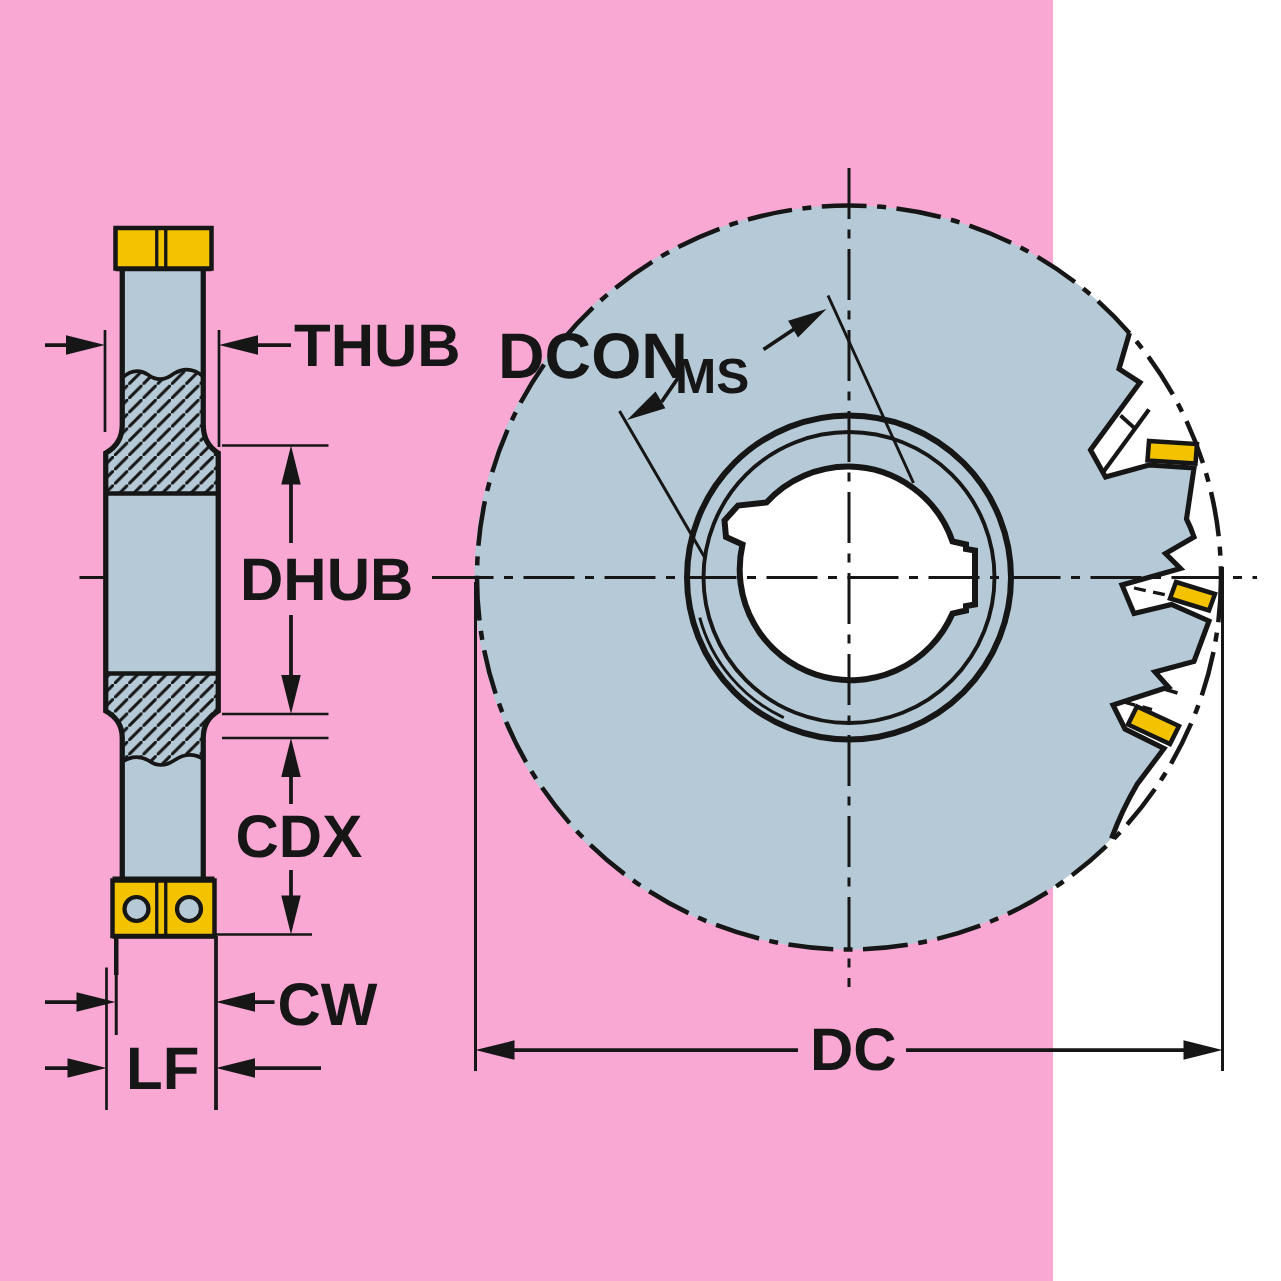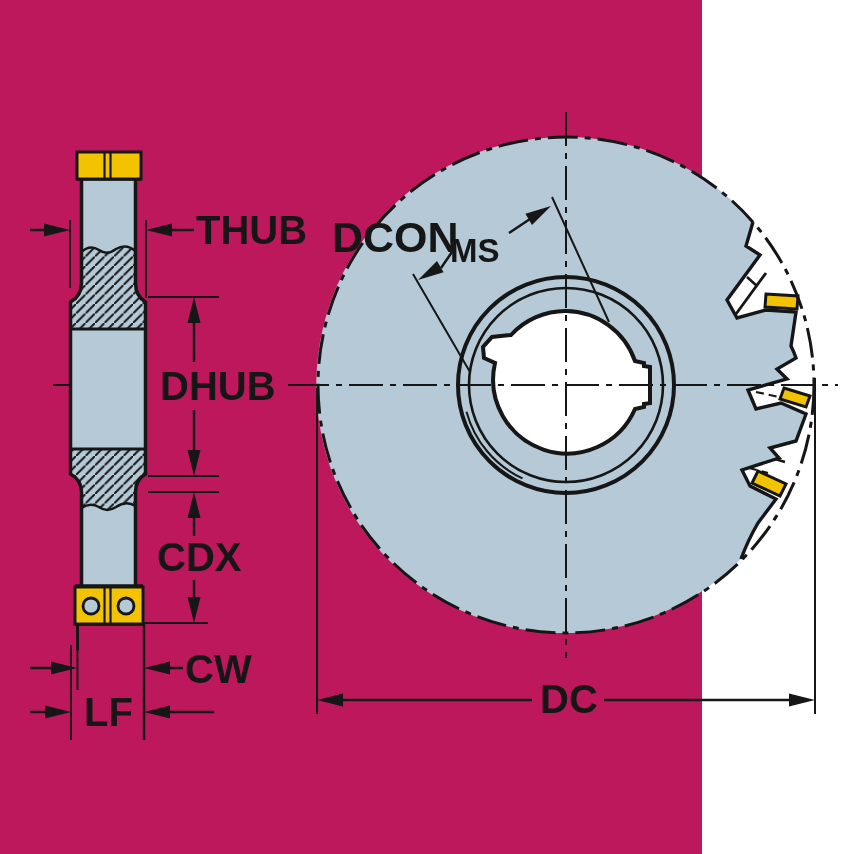--- a/index.html
+++ b/index.html
@@ -1,16 +1,16 @@
 <!DOCTYPE html>
 <html><head>
 <meta charset="utf-8">
 <style>
   html,body{margin:0;padding:0;background:#fff;width:854px;height:854px;overflow:hidden;}
-  #stage{width:702px;height:854px;position:relative;background:#be185d;}
+  #stage{width:702px;height:854px;position:relative;background:#f9a8d4;}
   svg{display:block;}
   text{font-family:"Liberation Sans", sans-serif;font-weight:bold;fill:#161616;}
 </style>
 </head>
 <body>
 
 <div id="stage">
 <svg width="854" height="854" viewBox="0 0 854 854">
   <defs>
     <pattern id="hatch" width="9.5" height="9.5" patternUnits="userSpaceOnUse">

